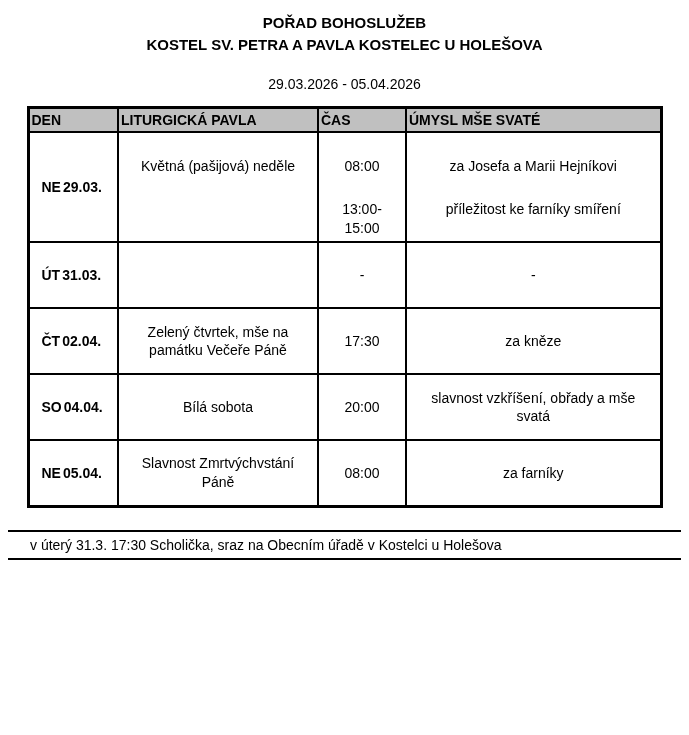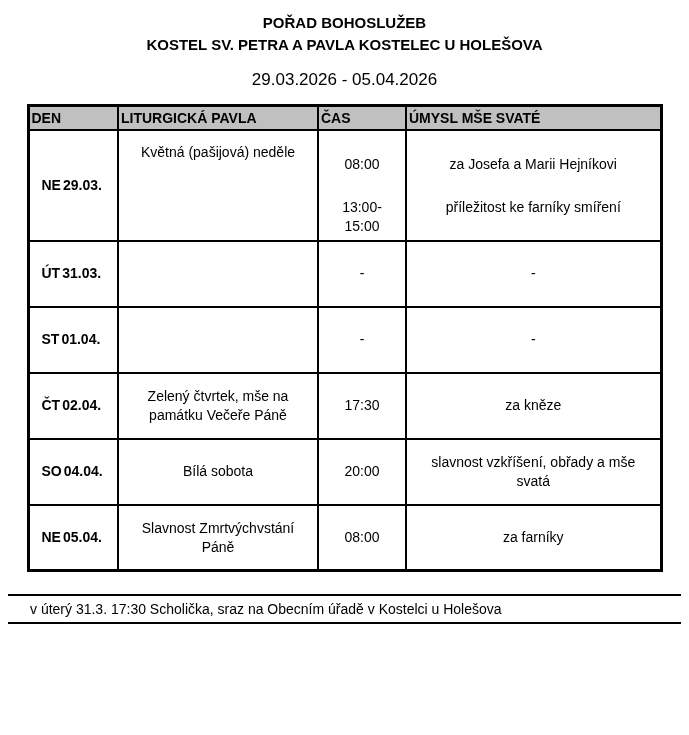--- a/index.html
+++ b/index.html
@@ -17,23 +17,23 @@
     position: relative;
     background: #ffffff;
   }
   .title-block { text-align: center; }
   .title-line {
     font-weight: bold;
     font-size: 15px;
     line-height: 1.45;
   }
   .date-range {
-    font-size: 17px;
+    font-size: 14px;
     line-height: 1.45;
-    margin-top: 12px;
+    margin-top: 18px;
   }
   table.schedule {
     border-collapse: collapse;
     table-layout: fixed;
     width: 633px;
     margin: 12px auto 0 auto;
     border: 3px solid #000;
   }
   .schedule th, .schedule td {
     border: 2px solid #000;
@@ -61,21 +61,21 @@
     vertical-align: middle;
   }
   .den-inner {
     display: flex;
     gap: 2px;
     padding-left: 4px;
     white-space: nowrap;
   }
   td.oslava-top {
     vertical-align: top;
-    padding-top: 12px;
+    padding-top: 24px;
   }
   .row-tall td.multi { vertical-align: top; }
   .stack {
     display: flex;
     flex-direction: column;
     gap: 24px;
     padding-top: 20px;
   }
   .footer-note {
     margin: 22px 8px 0 8px;
@@ -141,31 +141,20 @@
           <div class="den-inner">
             <span>ÚT</span>
             <span>31.03.</span>
           </div>
         </td>
         <td class="oslava"></td>
         <td class="cas">-</td>
         <td class="umysl">-</td>
       </tr>
 
-      <tr class="row-std">
-        <td class="den">
-          <div class="den-inner">
-            <span>ST</span>
-            <span>01.04.</span>
-          </div>
-        </td>
-        <td class="oslava"></td>
-        <td class="cas">-</td>
-        <td class="umysl">-</td>
-      </tr>
 
       <tr class="row-std">
         <td class="den">
           <div class="den-inner">
             <span>ČT</span>
             <span>02.04.</span>
           </div>
         </td>
         <td class="oslava">Zelený čtvrtek, mše na památku Večeře Páně</td>
         <td class="cas">17:30</td>

